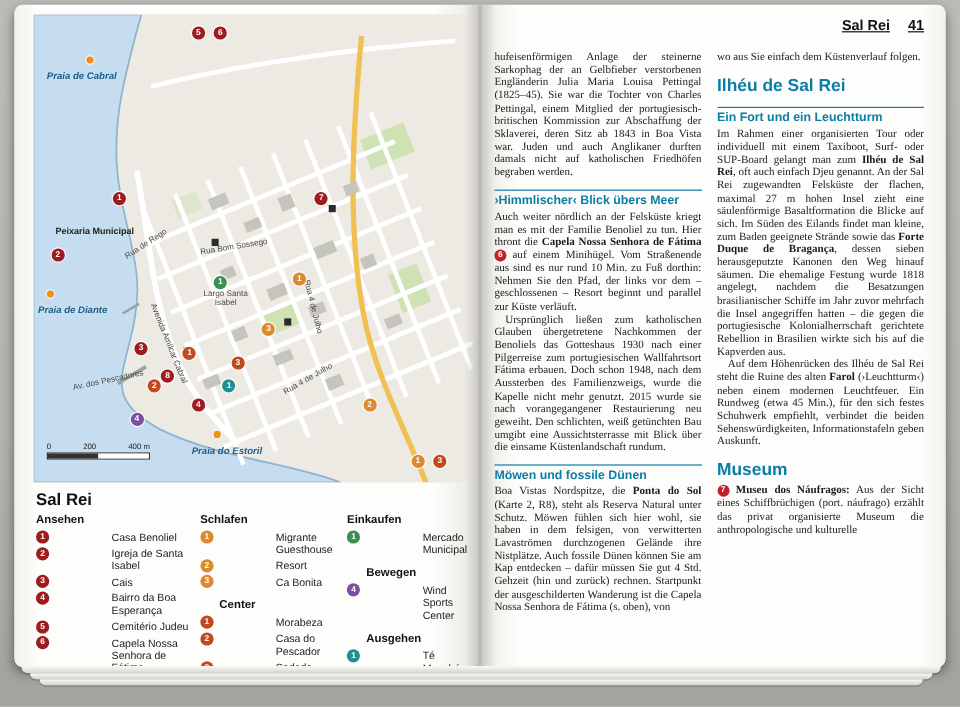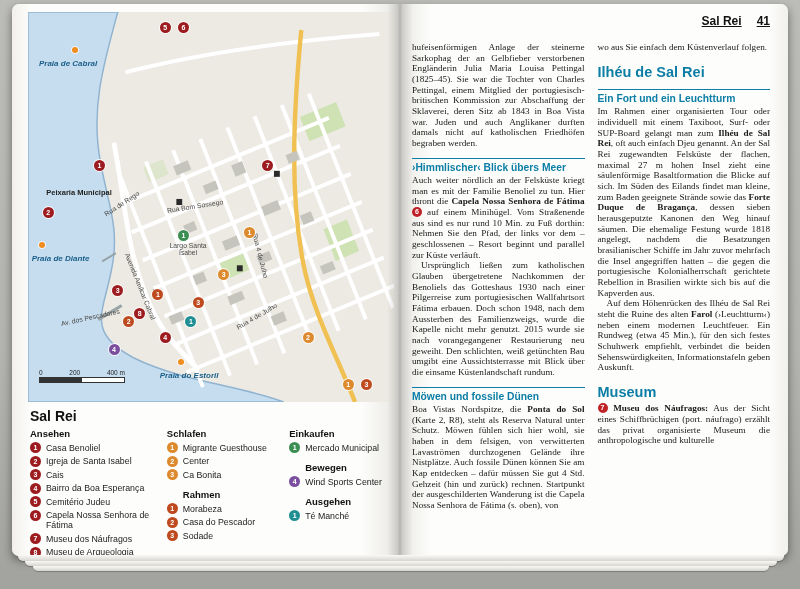--- a/index.html
+++ b/index.html
@@ -51,21 +51,21 @@
 
   
   .legend{position:absolute;left:18px;right:10px;top:404px;bottom:4px;}
   .ltitle{font-size:14px;font-weight:bold;color:#111;margin:0 0 4px;}
   .leg-cols{display:flex;}
   .leg-col1{width:38%;}
   .leg-col2{width:34%;}
   .leg-col3{width:28%;}
   .lsec{font-weight:bold;font-size:9.5px;color:#111;margin:0 0 3px;}
   .lsec.later{margin-top:9px;margin-left:16px;}
-  .lrow{display:flex;align-items:flex-start;margin:0 0 2.5px;}
+  .lrow{display:flex;align-items:flex-start;margin:0 0 2.5px;gap:47px;}
   .ldot{width:11px;height:11px;border-radius:50%;flex:0 0 11px;margin-right:5px;color:#fff;
     font-size:7px;font-weight:bold;line-height:11px;text-align:center;}
   .llab{font-size:8.8px;line-height:1.18;color:#222;padding-top:0.5px;}
 
   
   .rp-inner{position:absolute;left:12px;right:18px;top:10px;bottom:8px;}
   .ph{text-align:right;font-weight:bold;font-size:12px;color:#111;text-decoration:underline;}
   .ph .gap{display:inline-block;width:15px;}
   .cols{display:flex;gap:13px;margin-top:14px;}
   .col{flex:1;font-family:"Liberation Serif",serif;font-size:9.2px;line-height:1.16;
@@ -242,27 +242,27 @@
               </div>
           </div>
           <div class="leg-col2">
             <div class="lsec">Schlafen</div>
             <div class="lrow">
                 <span class="ldot cat-s">1</span>
                 <span class="llab">Migrante Guesthouse</span>
               </div>
             <div class="lrow">
                 <span class="ldot cat-s">2</span>
-                <span class="llab">Center</span>
+                <span class="llab">Resort</span>
               </div>
             <div class="lrow">
                 <span class="ldot cat-s">3</span>
                 <span class="llab">Ca Bonita</span>
               </div>
-            <div class="lsec later">Rahmen</div>
+            <div class="lsec later">Center</div>
             <div class="lrow">
                 <span class="ldot cat-e">1</span>
                 <span class="llab">Morabeza</span>
               </div>
             <div class="lrow">
                 <span class="ldot cat-e">2</span>
                 <span class="llab">Casa do Pescador</span>
               </div>
             <div class="lrow">
                 <span class="ldot cat-e">3</span>

